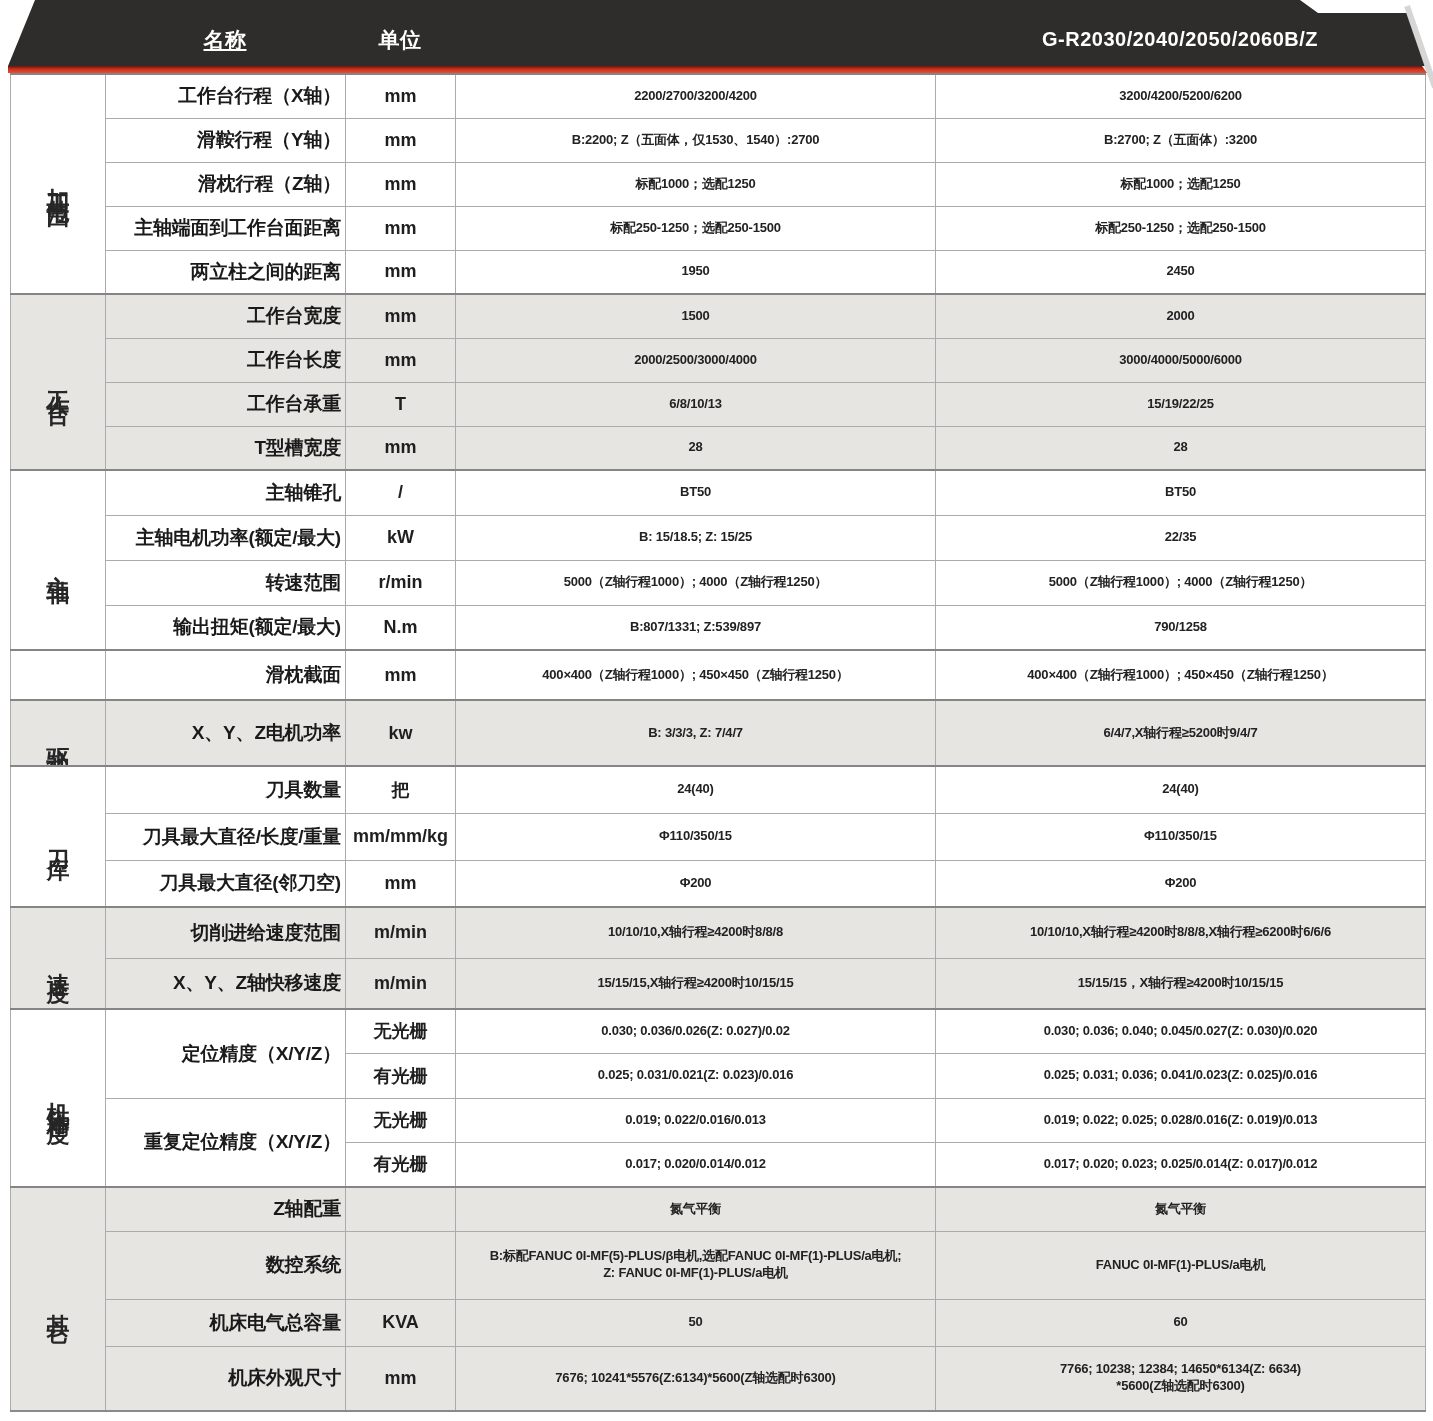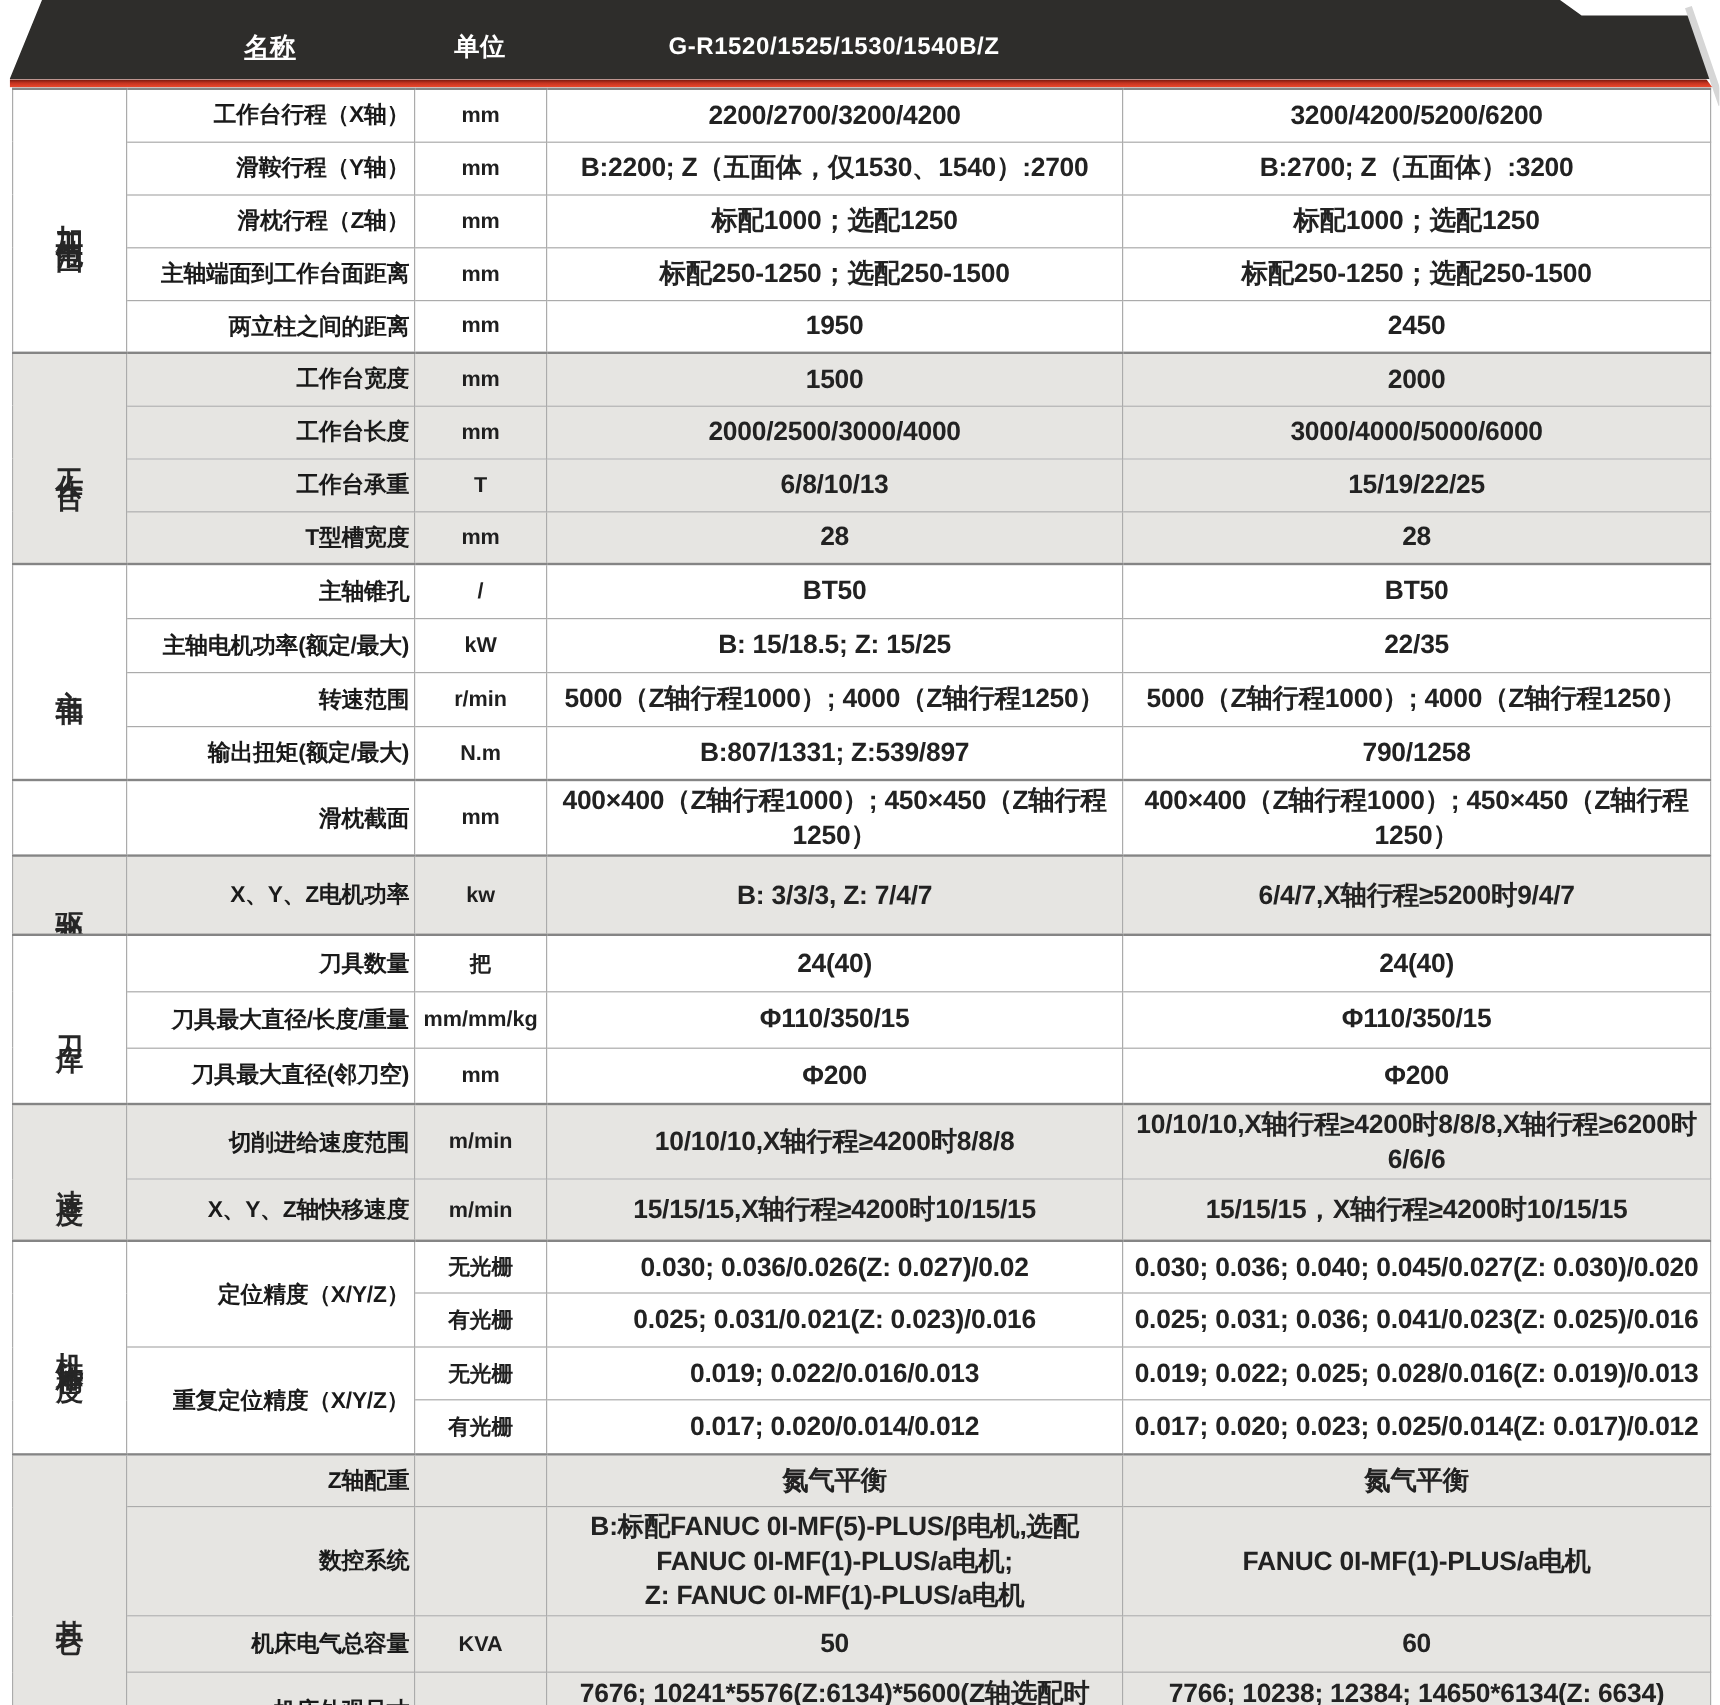--- a/index.html
+++ b/index.html
@@ -38,33 +38,33 @@
   td{border:1px solid #ababab;padding:0;vertical-align:middle;overflow:hidden;}
   tr.sec td{border-top:2px solid #858585;}
   tr.g td{background:#e6e5e2;margin-top:12px;}
   .h44{height:44px}.h45{height:45px}.h47{height:47px}.h50{height:50px}
   .h51{height:51px}.h65{height:65px}.h66{height:66px}.h68{height:68px}
   td.cat{text-align:center;font-weight:700;font-size:23px;color:#262626;}
   td.cat span{writing-mode:vertical-lr;text-orientation:upright;letter-spacing:6px;line-height:1;}
   td.name{text-align:right;padding:2px 4px 2px 14px;font-weight:700;font-size:19px;letter-spacing:-0.2px;color:#1a1a1a;}
   td.unit{text-align:center;font-weight:700;font-size:18px;color:#1f1f1f;}
   td.val{
-    text-align:center;font-weight:600;font-size:22px;color:#222222;
+    text-align:center;font-weight:600;font-size:13px;color:#222222;
     white-space:pre-line;line-height:1.3;padding:2px 8px;letter-spacing:-0.2px;
   }
 </style>
 </head>
 <body>
 
 <div class="page">
 
   <div class="header">
     <span class="hc c-name">名称</span>
     <span class="hc c-unit">单位</span>
-    <span class="hc c-m1">G-R1520/1525/1530/1540B/Z</span>
+    <span class="hc c-m2">G-R2030/2040/2050/2060B/Z</span>
   </div>
   <div class="corner-stripe"></div>
   <div class="accent"></div>
 
   <table class="spec">
     <colgroup>
       <col style="width:95px">
         <col style="width:240px">
         <col style="width:110px">
       <col style="width:480px">

